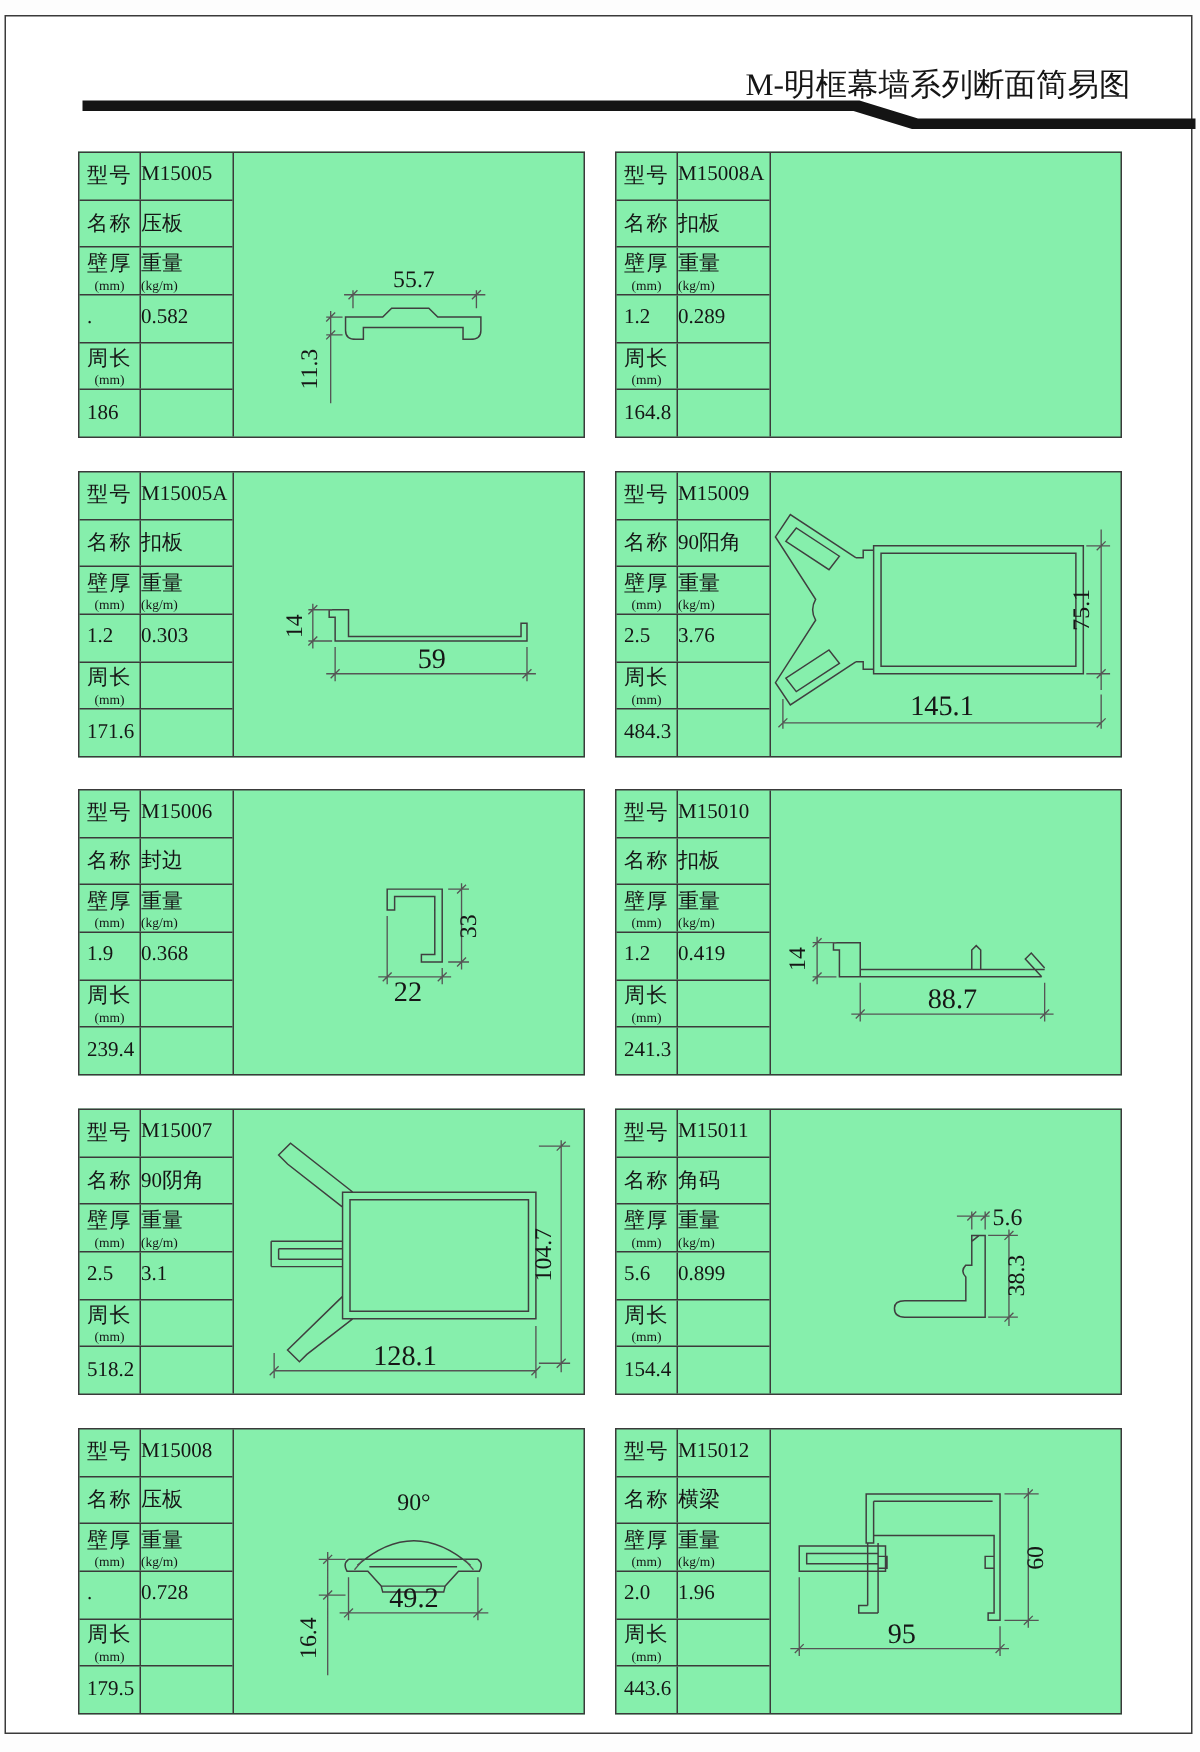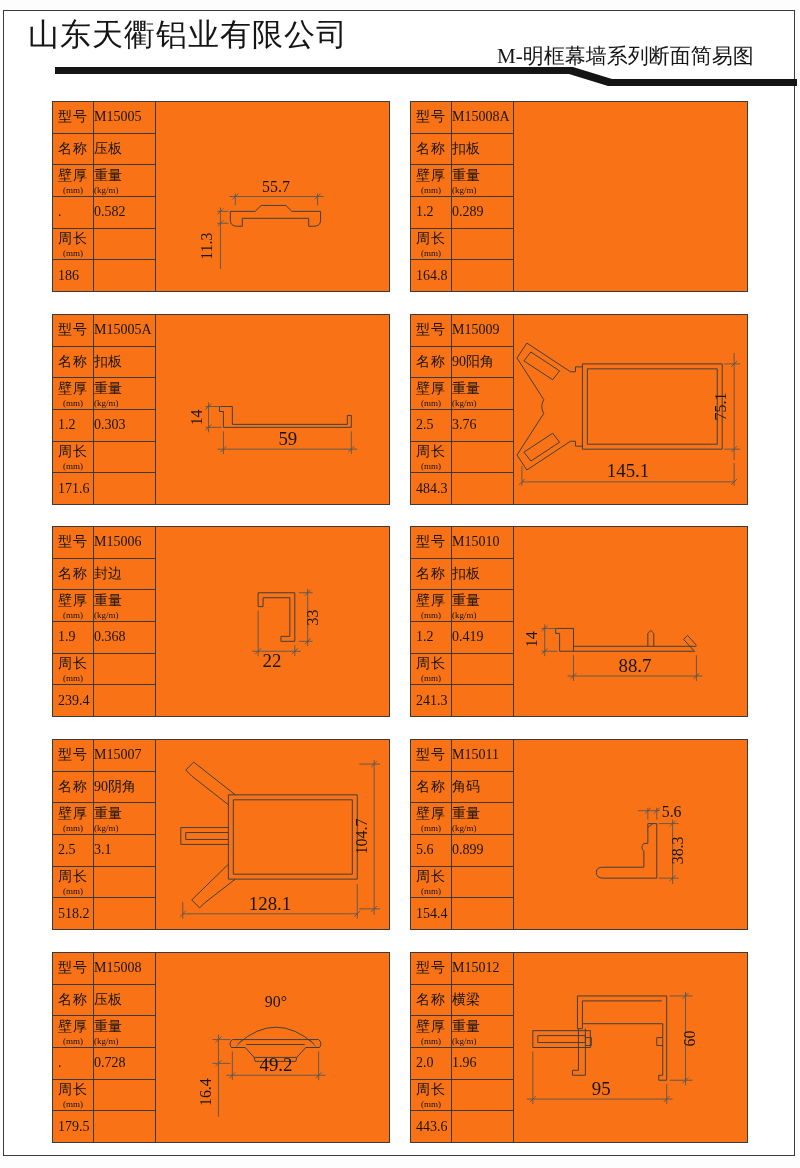--- a/index.html
+++ b/index.html
@@ -4,21 +4,21 @@
 <style>
   html,body{margin:0;padding:0;background:#e8e8e8;}
   .page{position:relative;width:800px;height:1168px;background:#fdfdfd;overflow:hidden;
         font-family:"Liberation Serif","DejaVu Serif",serif;color:#151515;}
   .frame{position:absolute;left:3px;top:10px;width:792px;height:1146px;
          border:1px solid #3a3a3a;box-sizing:border-box;background:#fff;}
   .company{position:absolute;left:28px;top:14px;font-size:31px;letter-spacing:1px;white-space:nowrap;}
   .subtitle{position:absolute;left:497px;top:42px;font-size:21px;white-space:nowrap;}
   .rule-svg{position:absolute;left:0;top:61px;width:800px;height:32px;}
   .cell{position:absolute;width:338px;height:191px;border:1px solid #3a3a3a;
-        box-sizing:border-box;background:#f97316;}
+        box-sizing:border-box;background:#86efac;}
   .ptable{position:absolute;left:0;top:0;width:103px;height:100%;
           border-right:1px solid #3a3a3a;box-sizing:border-box;display:flex;flex-direction:column;}
   .trow{flex:1;display:flex;border-bottom:1px solid #3a3a3a;box-sizing:border-box;min-height:0;}
   .trow:last-child{border-bottom:none;}
   .tc1{width:41px;border-right:1px solid #3a3a3a;box-sizing:border-box;display:flex;
        flex-direction:column;align-items:center;justify-content:center;font-size:14px;letter-spacing:1px;}
   .tc2{flex:1;display:flex;flex-direction:column;justify-content:center;
        font-size:14px;letter-spacing:0;}
   .lv .tc1{align-items:flex-start;padding-left:5px;letter-spacing:0;}
   .unit{font-size:9px;letter-spacing:0;line-height:1;margin-top:1px;}
@@ -29,21 +29,20 @@
   .dt{fill:#161616;font-size:16px;text-anchor:middle;font-family:"Liberation Serif","DejaVu Serif",serif;}
   .dtl{font-size:19px;}
   .ds{text-anchor:start;}
 </style>
 </head>
 <body>
 
 <div class="page">
   <div class="frame"></div>
 
-  <div class="company">山东天衢铝业有限公司</div>
   <div class="subtitle">M-明框幕墙系列断面简易图</div>
   <svg class="rule-svg" viewBox="0 0 800 32">
     <path fill="#141414" d="M55,6 H573 L612,18 H797 V25 H608 L569,13 H55 Z"></path>
   </svg>
 
   <div class="cell" style="left:52px;top:101px">
     <div class="ptable">
       <div class="trow">
         <div class="tc1">
             <span>型号</span>

